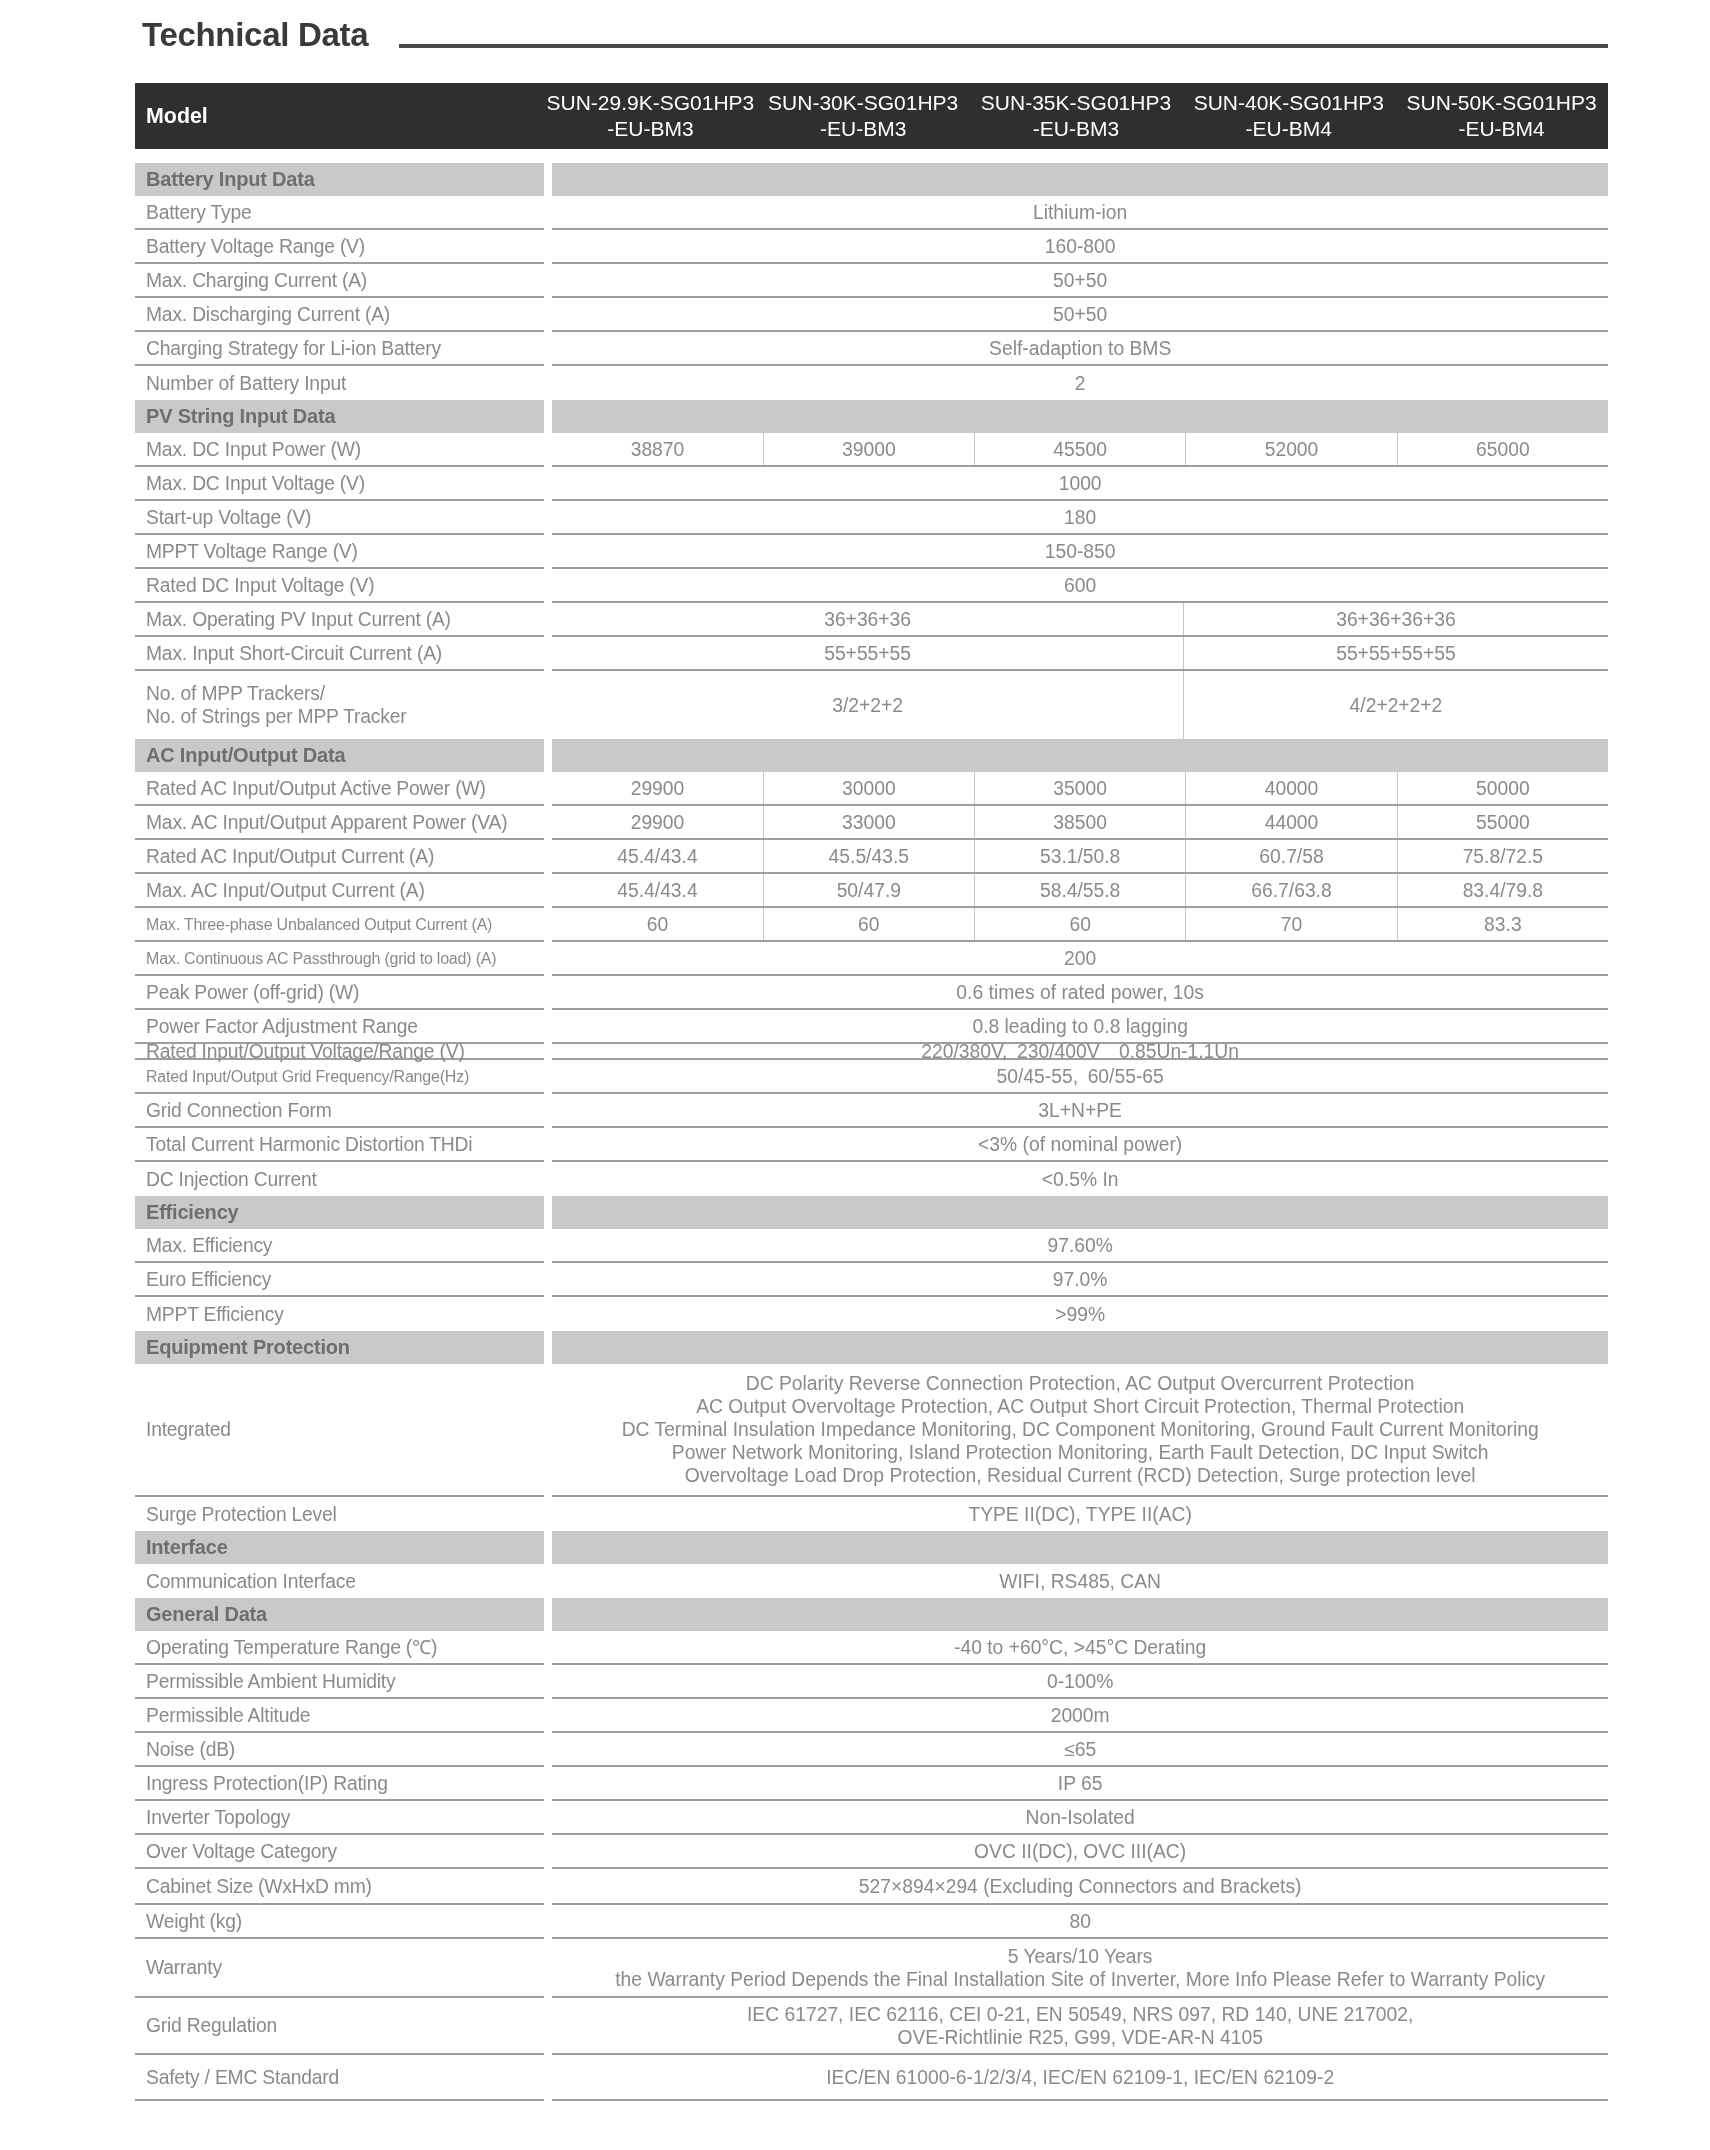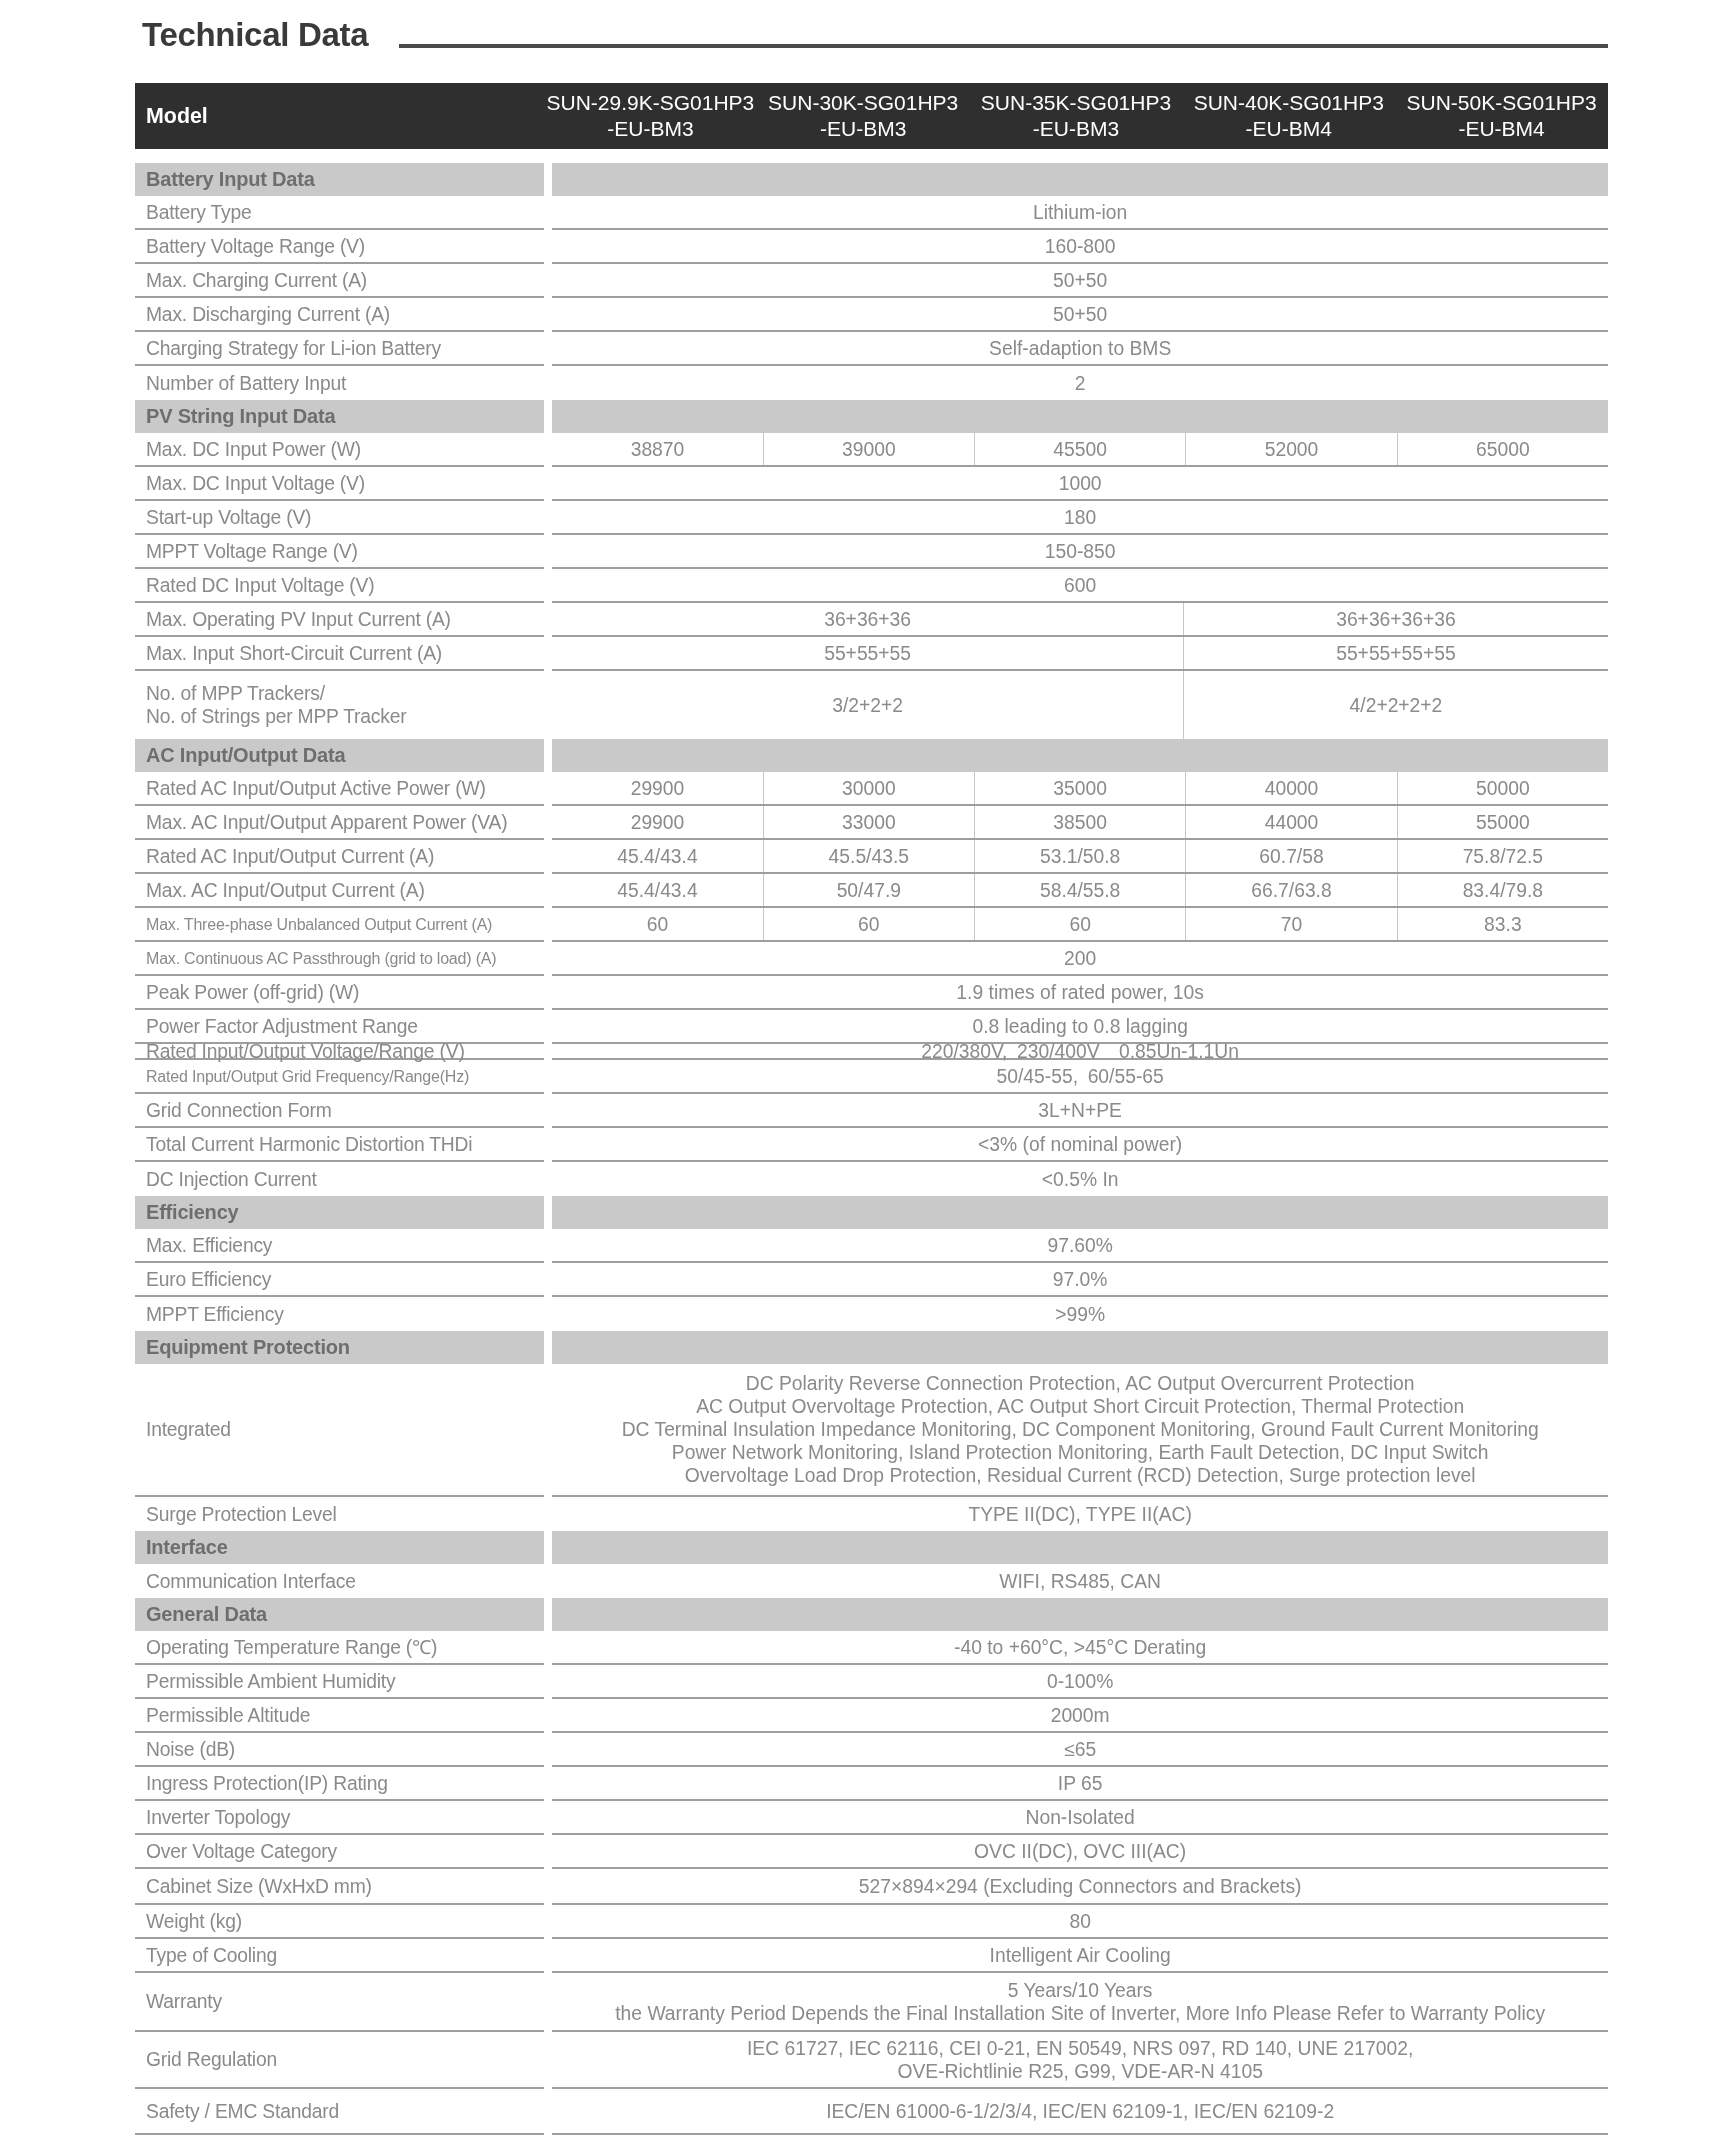--- a/index.html
+++ b/index.html
@@ -385,21 +385,21 @@
                 <div class="cell-line">200</div>
               </div>
             </div>
           </div>
           <div class="row" style="height: 34px;">
             <div class="row-label">
               <div class="label-line">Peak Power (off-grid) (W)</div>
             </div>
             <div class="cells">
               <div class="cell" style="flex-grow: 5;">
-                <div class="cell-line">1.9 times of rated power, 10s</div>
+                <div class="cell-line">0.6 times of rated power, 10s</div>
               </div>
             </div>
           </div>
           <div class="row" style="height: 34px;">
             <div class="row-label">
               <div class="label-line">Power Factor Adjustment Range</div>
             </div>
             <div class="cells">
               <div class="cell" style="flex-grow: 5;">
                 <div class="cell-line">0.8 leading to 0.8 lagging</div>
@@ -616,30 +616,20 @@
               </div>
             </div>
           </div>
           <div class="row" style="height: 34px;">
             <div class="row-label">
               <div class="label-line">Weight (kg)</div>
             </div>
             <div class="cells">
               <div class="cell" style="flex-grow: 5;">
                 <div class="cell-line">80</div>
-              </div>
-            </div>
-          </div>
-          <div class="row" style="height: 34px;">
-            <div class="row-label">
-              <div class="label-line">Type of Cooling</div>
-            </div>
-            <div class="cells">
-              <div class="cell" style="flex-grow: 5;">
-                <div class="cell-line">Intelligent Air Cooling</div>
               </div>
             </div>
           </div>
           <div class="row" style="height: 59px;">
             <div class="row-label">
               <div class="label-line">Warranty</div>
             </div>
             <div class="cells">
               <div class="cell" style="flex-grow: 5;">
                 <div class="cell-line">5 Years/10 Years</div>

